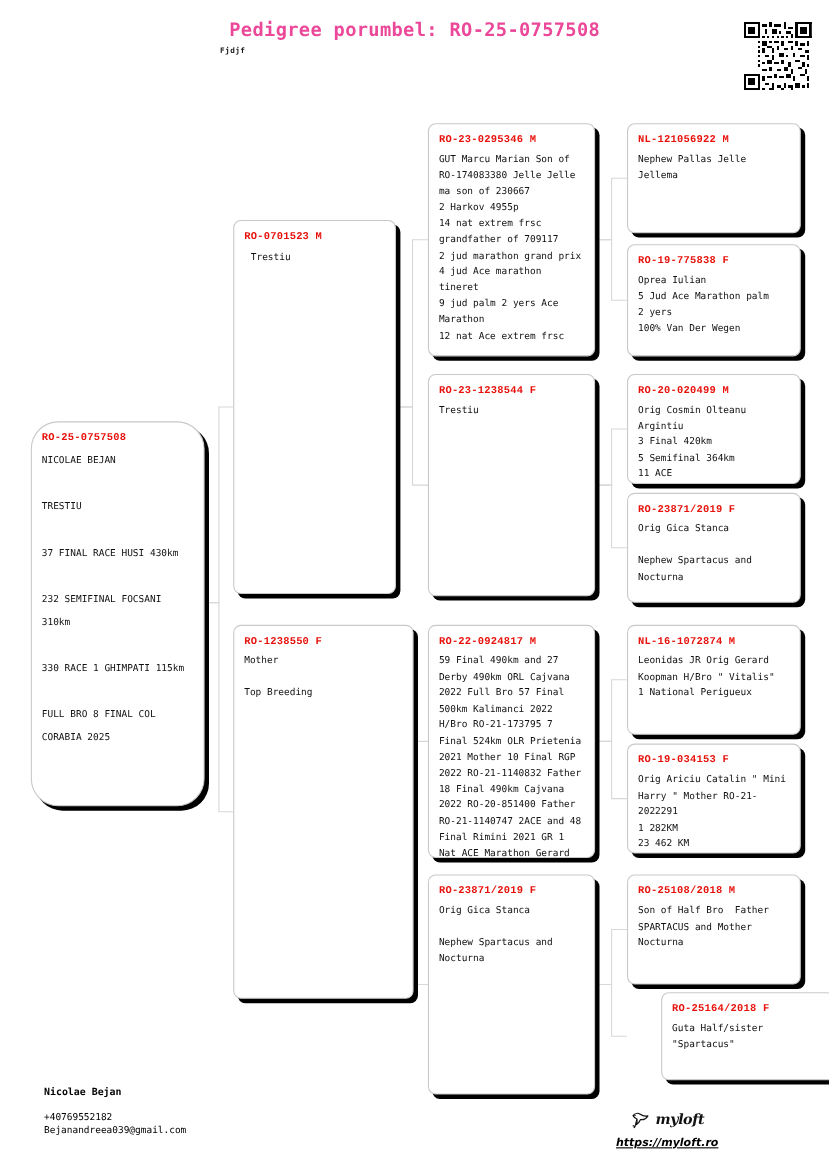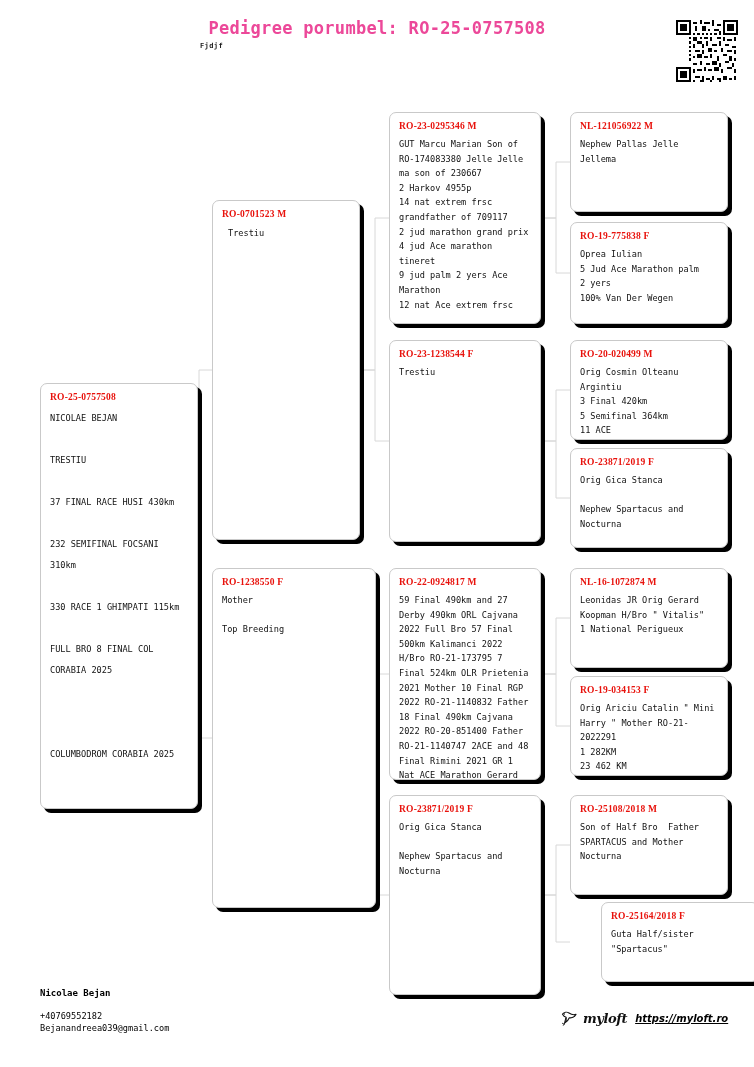--- a/index.html
+++ b/index.html
@@ -53,42 +53,42 @@
   .card {
     position: absolute;
     background: #ffffff;
     border: 1px solid #c9c9c9;
     border-radius: 7px;
     box-shadow: 4px 4px 0 0 #000;
     overflow: hidden;
     padding: 8px 9px 6px 9px;
   }
   .card .ring {
-    font-family: Liberation Serif, serif;
+    font-family: Liberation Mono, monospace;
     font-weight: bold;
     font-size: 9.5px;
     color: #e8120c;
     letter-spacing: 0.2px;
     white-space: nowrap;
     margin-bottom: 6px;
   }
   .card .body {
     font-family: "DejaVu Sans Mono", "Liberation Mono", monospace;
     font-size: 8.6px;
     line-height: 14.6px;
     color: #111;
     white-space: pre-wrap;
     word-break: break-word;
     overflow-wrap: anywhere;
   }
   .card.indent .ring { margin-bottom: 7px; }
   .card.indent .body { padding-left: 6px; }
 
   
-  #c-subject { left: 40px; top: 383px; width: 158px; height: 426px; }
+  #c-subject { left: 28px; top: 383px; width: 158px; height: 350px; border-radius: 25px; }
   #c-subject .body { line-height: 21px; }
 
   
   #c-g2a { left: 212px; top: 200px; width: 148px; height: 340px; }
   #c-g2b { left: 212px; top: 568px; width: 164px; height: 340px; }
 
   
   #c-g3a { left: 389px; top: 112px; width: 152px; height: 212px; }
   #c-g3b { left: 389px; top: 340px; width: 152px; height: 202px; }
   #c-g3c { left: 389px; top: 568px; width: 152px; height: 212px; }
@@ -121,20 +121,21 @@
     font-weight: normal;
     line-height: 12px;
     color: #000;
   }
   .brand {
     position: absolute;
     left: 560px; top: 1010px;
     display: flex;
     align-items: center;
     gap: 8px;
+    flex-direction: column;
   }
   .brand-logo { display: flex; align-items: center; gap: 3px; }
   .brand-word {
     font-family: "DejaVu Serif", "Liberation Serif", serif;
     font-style: italic;
     font-weight: bold;
     font-size: 13px;
     color: #111;
     letter-spacing: -0.4px;
   }

